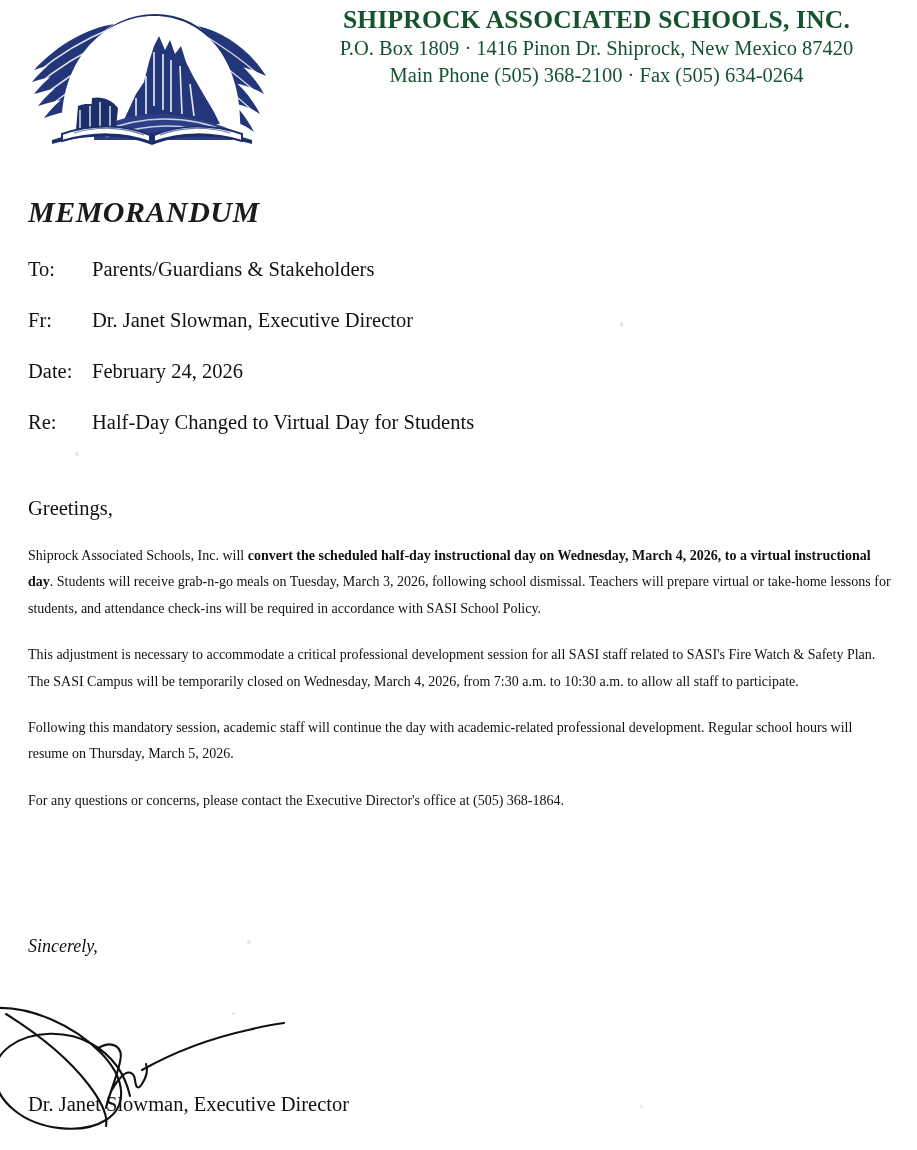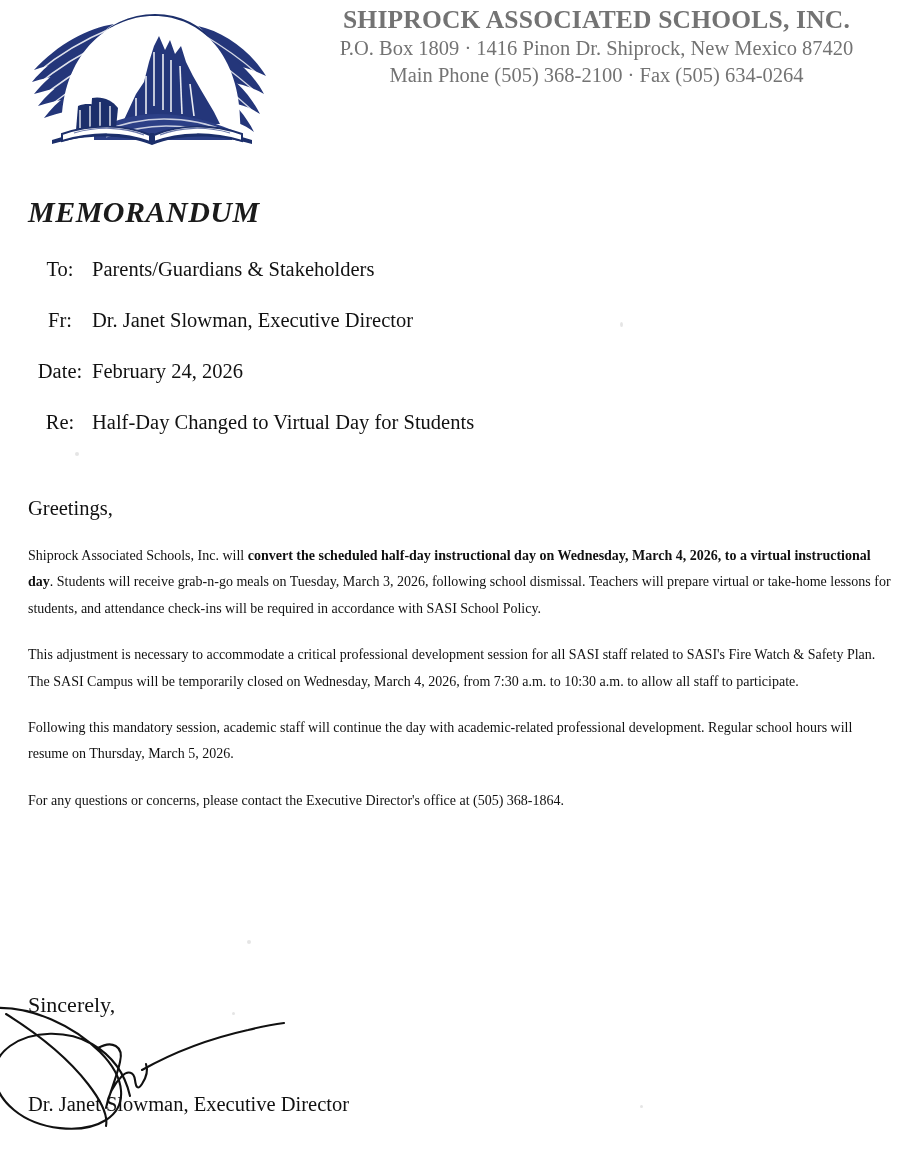--- a/index.html
+++ b/index.html
@@ -33,21 +33,21 @@
     height: 148px;
   }
   .logo svg { display: block; width: 100%; height: 100%; }
 
   .org-block {
     position: absolute;
     left: 276px;
     top: 6px;
     width: 641px;
     text-align: center;
-    color: #737373;
+    color: #14532d;
   }
   .org-name {
     font-size: 25.5px;
     font-weight: bold;
     letter-spacing: 0.2px;
     line-height: 1.12;
     white-space: nowrap;
   }
   .org-line {
     font-size: 20.5px;
@@ -74,21 +74,20 @@
   }
   .field-row {
     display: flex;
     align-items: baseline;
     height: 51px;
     font-size: 20.5px;
   }
   .field-label {
     width: 64px;
     flex: 0 0 64px;
-    text-align: center;
   }
   .field-value { flex: 1 1 auto; }
 
   .greeting {
     position: absolute;
     left: 28px;
     top: 497px;
     font-size: 20.5px;
   }
 
@@ -102,22 +101,23 @@
     font-size: 14px;
     line-height: 26.4px;
     text-align: left;
     margin: 0 0 20px 0;
   }
   .para b { font-weight: bold; }
 
   .sign-off {
     position: absolute;
     left: 28px;
-    top: 992px;
-    font-size: 22px;
+    top: 936px;
+    font-size: 18px;
+    font-style: italic;
   }
   .signer-name {
     position: absolute;
     left: 28px;
     top: 1093px;
     font-size: 20.5px;
   }
 
   .signature {
     position: absolute;

